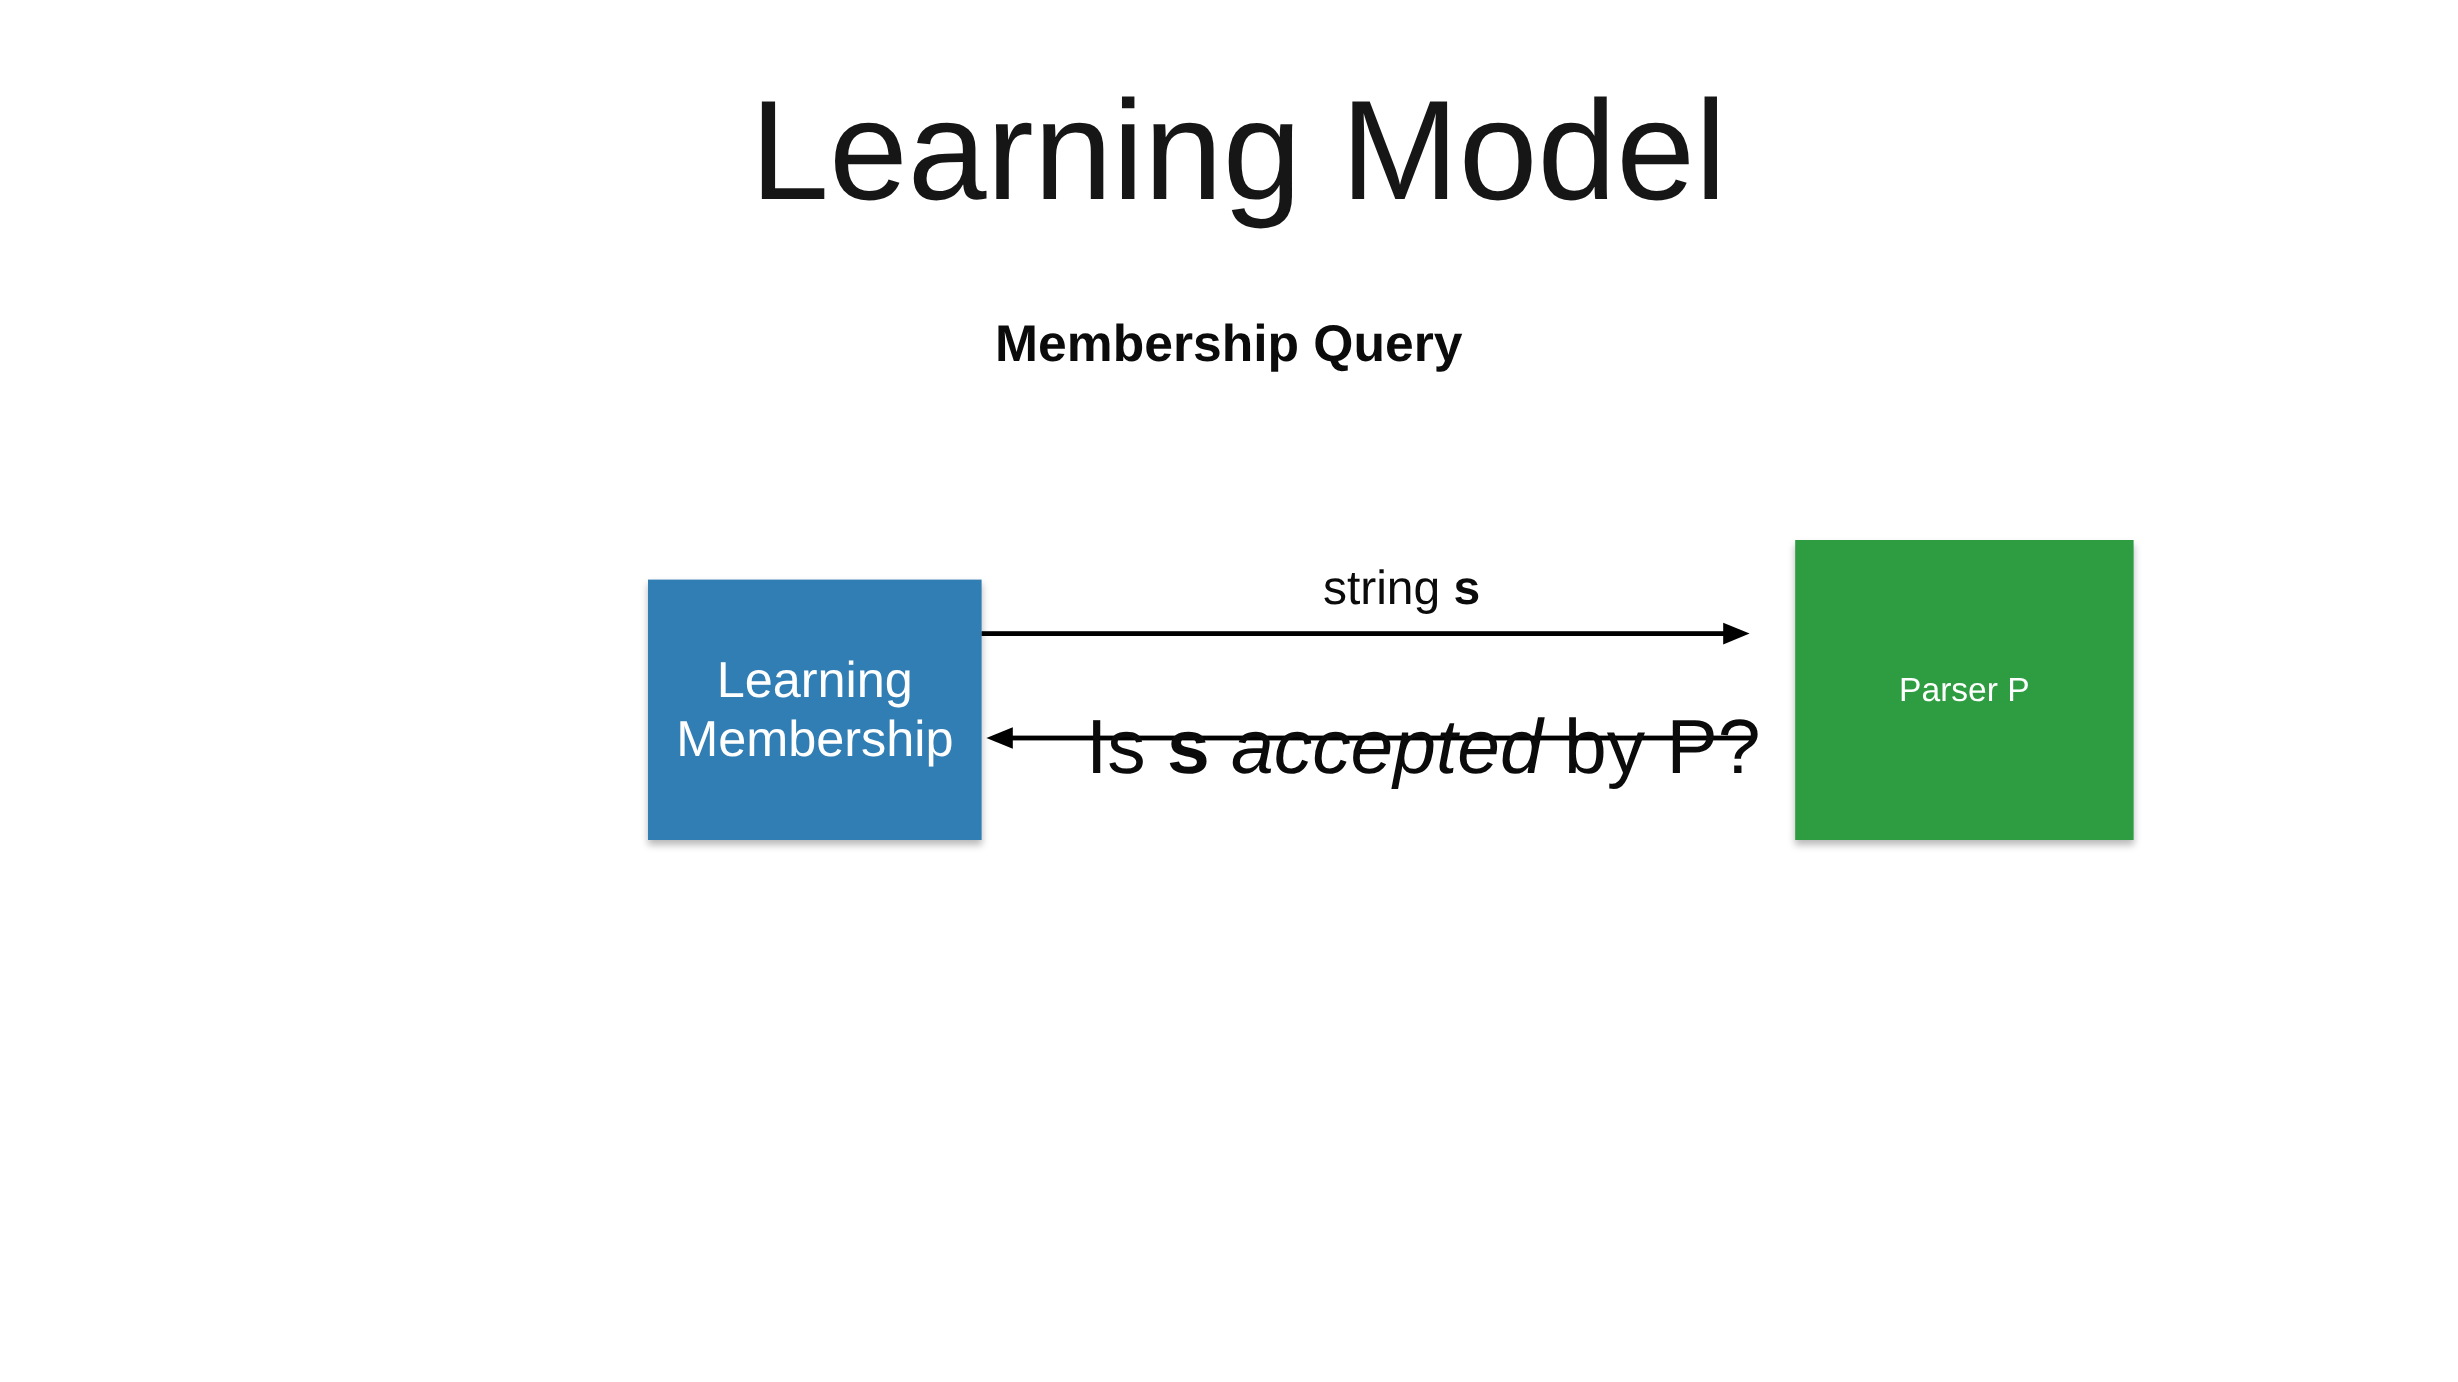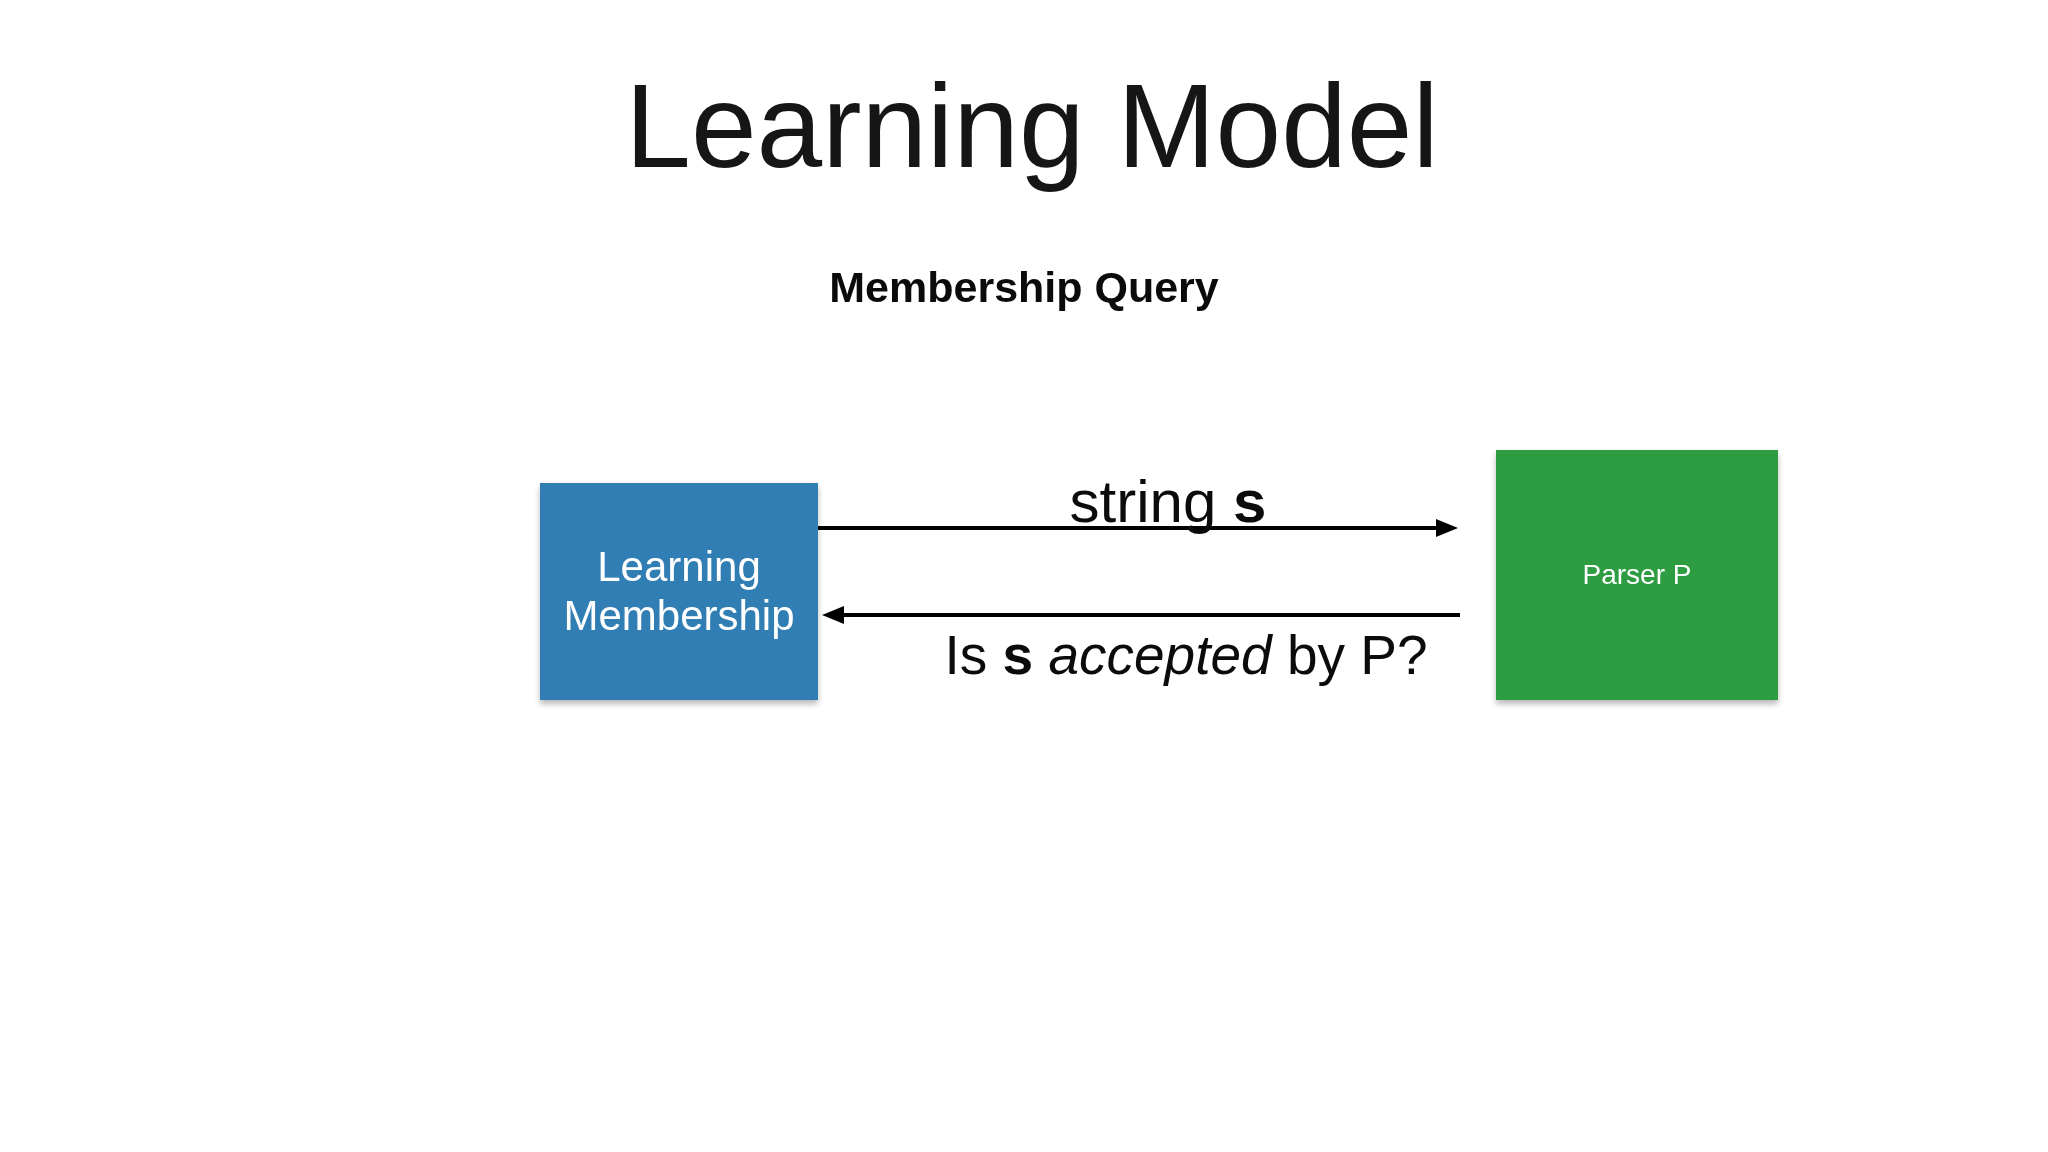--- a/index.html
+++ b/index.html
@@ -71,22 +71,22 @@
   }
   .head-right { left: 1436px; top: 519px; border-left: 22px solid #000000; }
   .head-left  { left: 822px;  top: 606px; border-right: 22px solid #000000; }
   .arrow-label {
     position: absolute;
     transform: translateX(-50%);
     white-space: nowrap;
     color: #0b0b0b;
     line-height: 1.2;
   }
-  .query-label    { left: 1168px; top: 466px; font-size: 60px; }
-  .response-label { left: 1186px; top: 622px; font-size: 55px; }
+  .query-label    { left: 1168px; top: 466px; font-size: 40px; }
+  .response-label { left: 1186px; top: 584px; font-size: 64px; }
   .arrow-label b { font-weight: bold; }
   .arrow-label i { font-style: italic; }
 </style>
 </head>
 <body>
 
 <div class="slide" style="background: rgb(255, 255, 255);">
 
   <div class="title">Learning Model</div>
 

